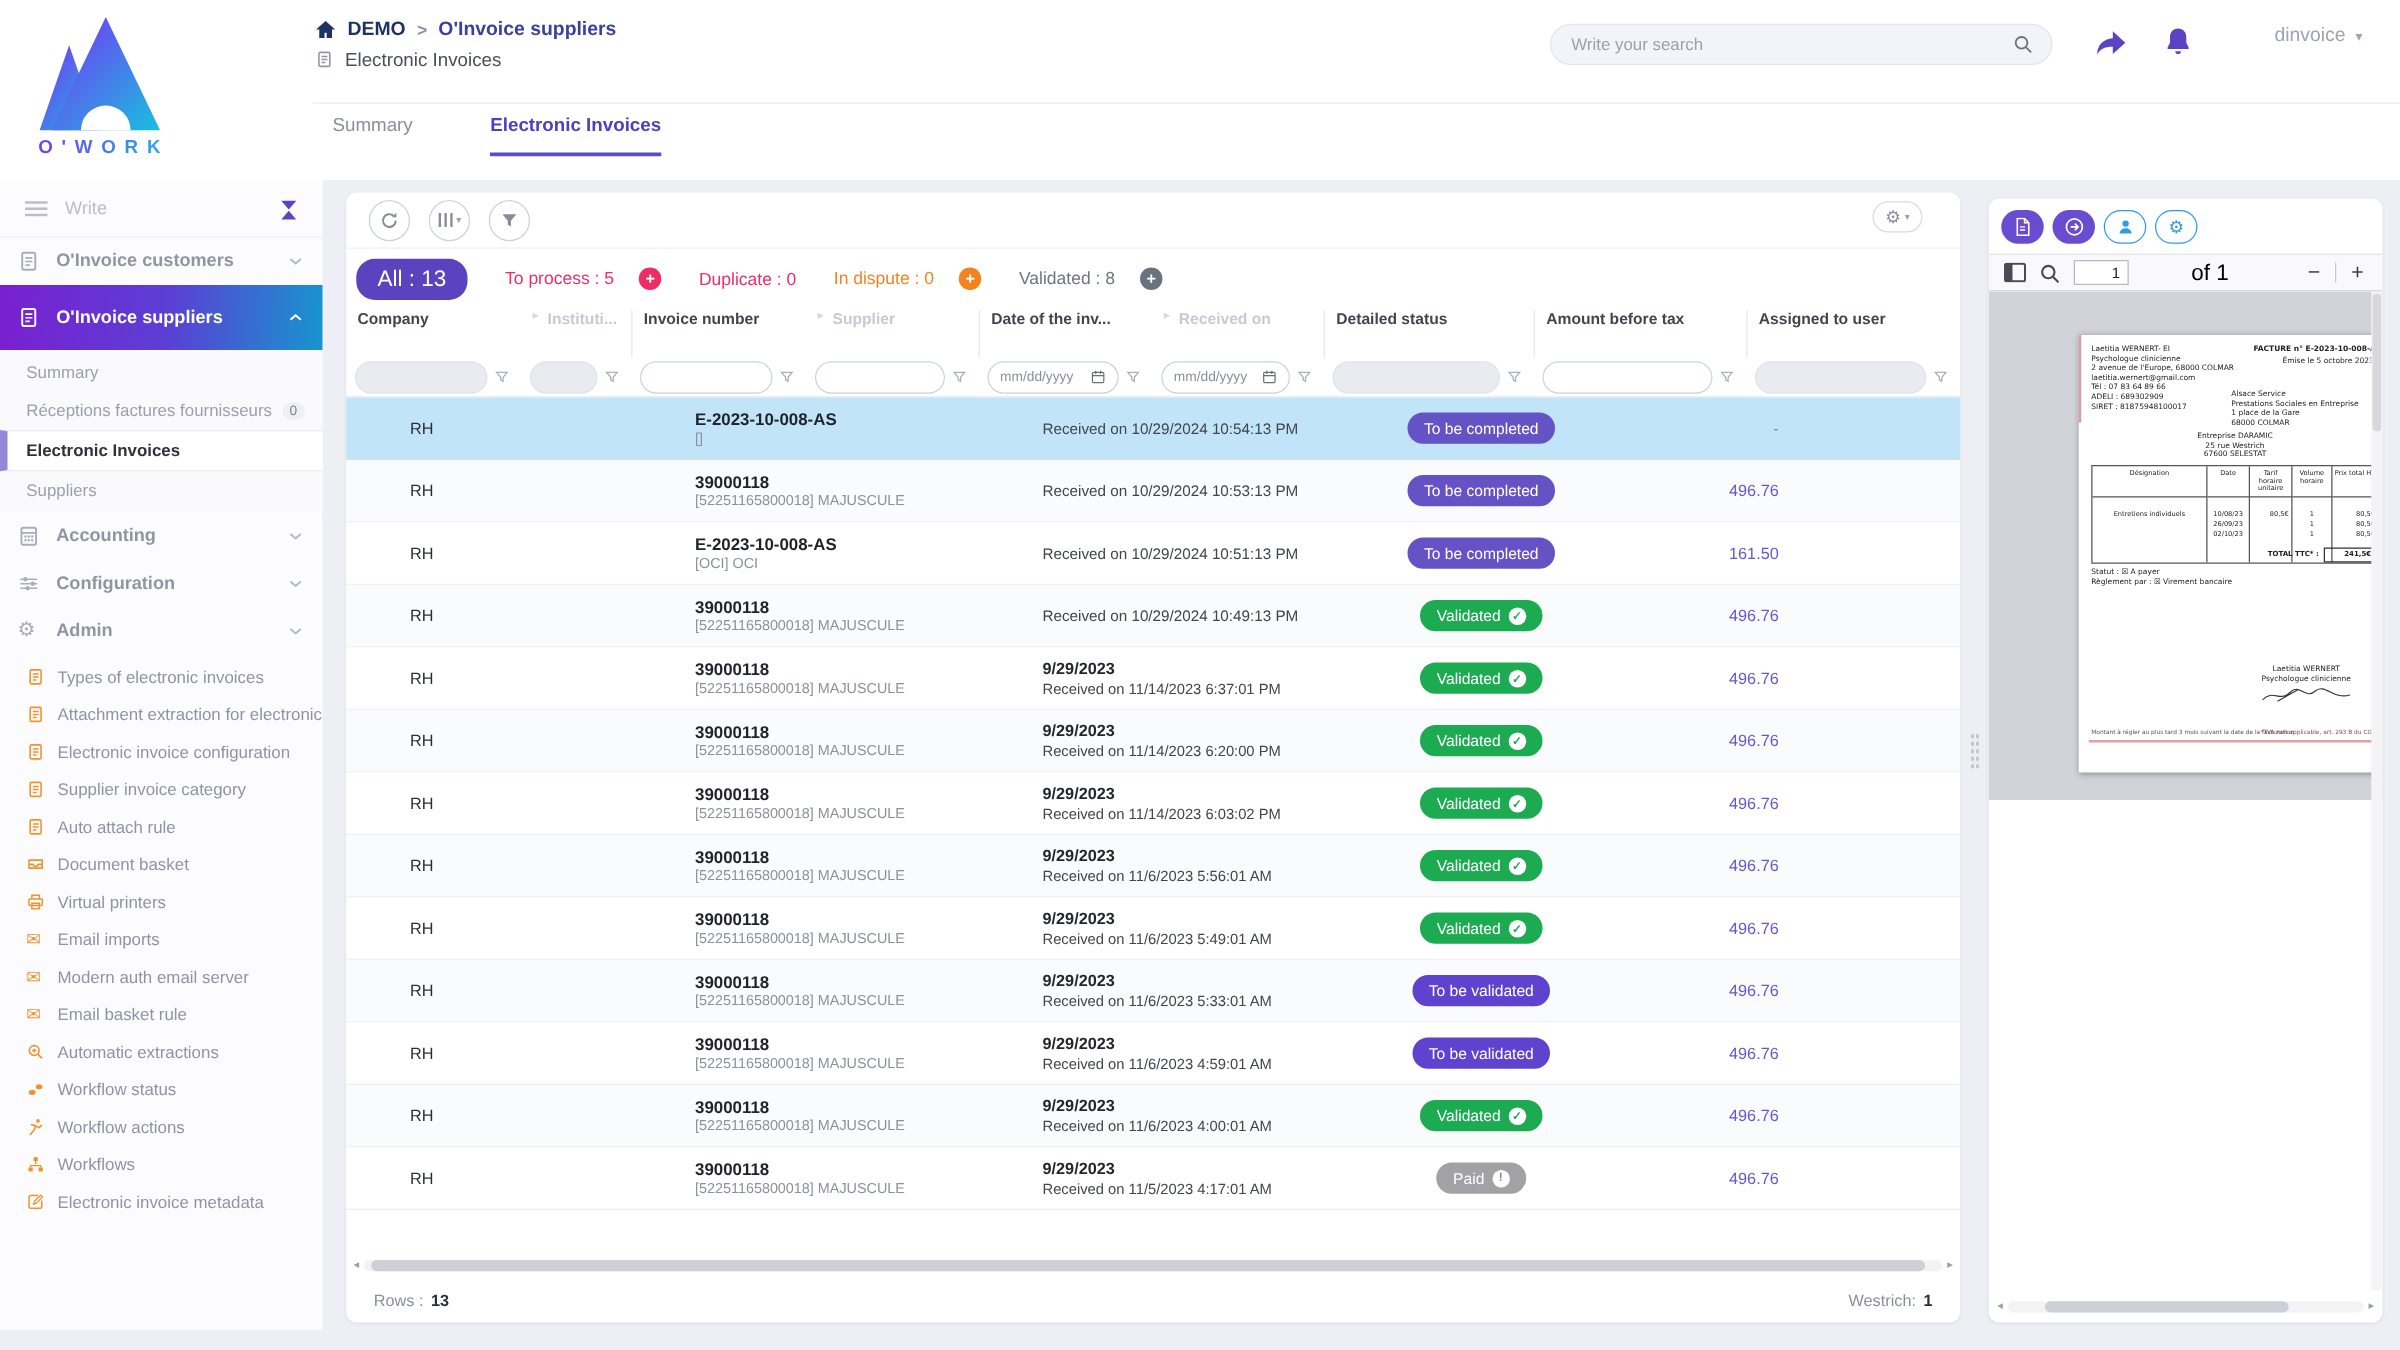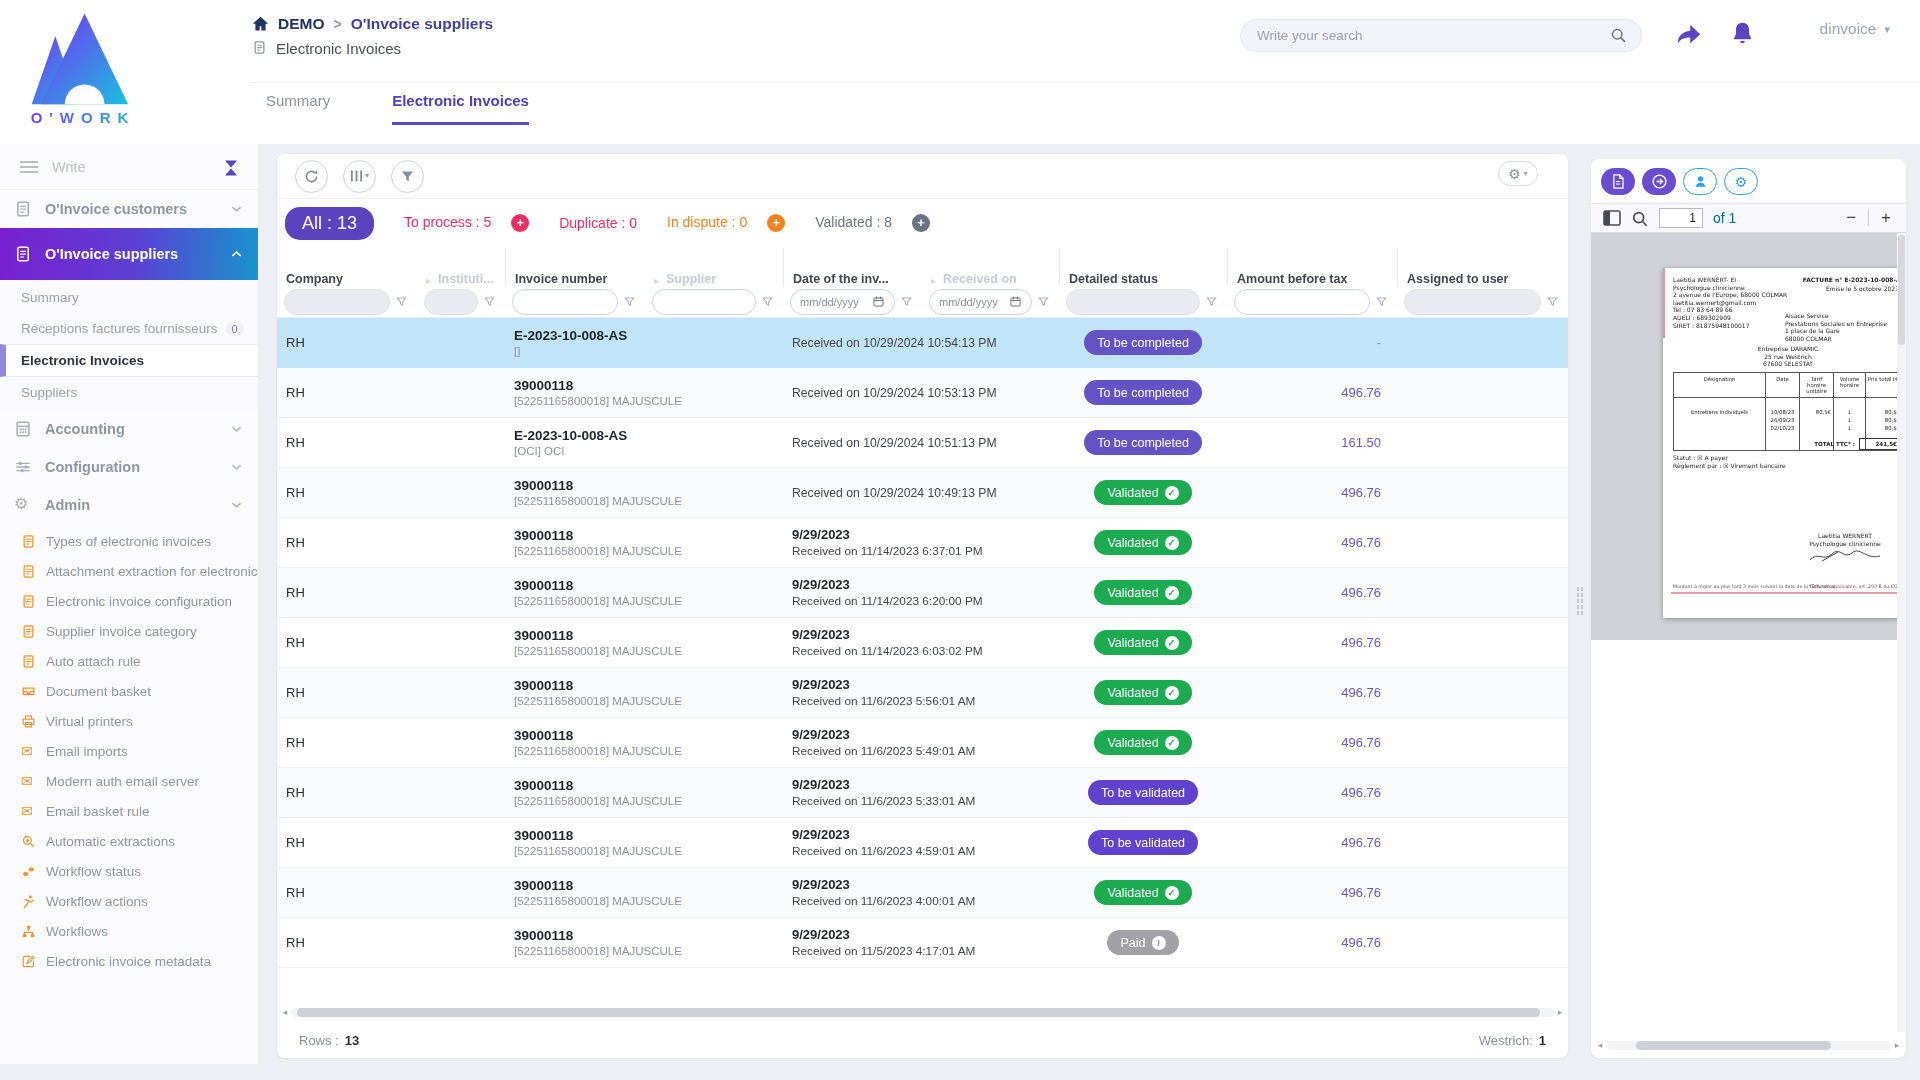--- a/index.html
+++ b/index.html
@@ -80,34 +80,34 @@
     padding-left:0;gap:30px;}
   .stab-pill{background:#5a43bf;color:#fff;font-size:18px;border-radius:15px;padding:6px 17px;
     cursor:pointer;}
   .stab{display:flex;align-items:flex-start;gap:20px;font-size:14px;cursor:pointer;}
   .stab .plus{width:18px;height:18px;border-radius:50%;color:#fff;font-size:13px;font-weight:bold;
     display:flex;align-items:center;justify-content:center;padding-bottom:1px;}
 
   .grid{display:grid;grid-template-columns:140px 88px 140px 138px 139px 137px 168px 170px 171px;}
   .thead{position:absolute;left:0;right:0;top:94px;height:38px;align-items:center;}
   .th{font-size:12.5px;font-weight:bold;color:#41454f;padding-left:9px;height:38px;display:flex;
-    align-items:flex-end;cursor:pointer;white-space:nowrap;overflow:hidden;}
+    align-items:flex-start;cursor:pointer;white-space:nowrap;overflow:hidden;}
   .th.muted{color:#c6cad4;}
   .th.sep{border-left:1px solid #e5e8ee;}
   .th .sort{font-size:10px;color:#d3d7df;margin-right:7px;}
   .filters{position:absolute;left:0;right:0;top:132px;height:32px;align-items:center;
     border-bottom:1px solid #e8ebf0;}
   .fcell{display:flex;align-items:center;gap:5px;padding:0 9px 0 7px;}
   .fin{height:26px;border-radius:13px;border:1px solid #ccd4e0;background:#fff;flex:1;min-width:0;
     font-size:11px;color:#8a8f9a;padding:0 9px;display:flex;align-items:center;gap:4px;}
   .fin.disabled{background:#e9ebf1;border-color:#e0e3ea;}
   .fin .cal{width:13px;height:13px;margin-left:auto;color:#6a6f7a;flex:none;}
   .ffunnel{width:13px;height:13px;color:#aab0bc;flex:none;cursor:pointer;}
   .tbody{position:absolute;left:0;right:0;top:164px;}
-  .tr{height:50px;align-items:center;border-bottom:1px solid #eef0f4;cursor:pointer;background:#fff;}
+  .tr{height:50px;align-items:center;border-bottom:1px solid #eef0f4;cursor:pointer;background:#fff;padding-left:42px;}
   .tr:nth-child(even){background:#fafbfd;}
   .tr.sel{background:#c2e4f9;border-bottom-color:#c2e4f9;}
   .td{padding-left:9px;font-size:13px;color:#2c2f36;overflow:visible;white-space:nowrap;}
   .inv-no{font-size:13.5px;font-weight:bold;color:#1f232b;}
   .inv-sub{font-size:11.5px;color:#8d919d;margin-top:2px;}
   .dmain{font-size:13px;font-weight:bold;color:#23262d;}
   .dsub{font-size:11.8px;color:#42454d;margin-top:2px;}
   .td.status{display:flex;justify-content:center;padding-left:0;}
   .pill{display:inline-flex;align-items:center;gap:6px;height:25px;padding:0 13px;border-radius:13px;
     color:#fff;font-size:12.5px;white-space:nowrap;}
@@ -133,21 +133,21 @@
   .abtn{width:34px;height:27px;border-radius:14px;display:flex;align-items:center;justify-content:center;cursor:pointer;}
   .abtn.purple{background:#6a4cd0;color:#fff;}
   .abtn.blue{background:#fff;border:1.5px solid #2e9be6;color:#2e9be6;}
   .abtn .glyph{font-size:14px;}
   .pdfbar{position:absolute;left:0;right:0;top:44px;height:30px;background:#f9f9fb;
     border-top:1px solid #e4e4e9;border-bottom:1px solid #d9d9df;display:flex;align-items:center;
     padding:0 12px;gap:10px;color:#4a4a52;}
   .pdfbar .tbtn{width:18px;height:16px;color:#4a4a52;cursor:pointer;}
   .pageinput{width:44px;height:20px;border:1px solid #b9b9c0;background:#fff;font-size:12px;
     color:#222;text-align:right;padding:0 6px;font-family:"Liberation Sans",sans-serif;}
-  .ofpage{font-size:14px;color:#0369a1;}
+  .ofpage{font-size:18px;color:#000000;margin-left:40px;}
   .zoomctl{margin-left:auto;display:flex;align-items:center;gap:9px;font-size:17px;color:#3d3d44;}
   .zoomctl .zb{cursor:pointer;padding:0 3px;}
   .zsep{width:1px;height:16px;background:#c9c9cf;}
   .viewer{position:absolute;left:0;right:0;top:74px;bottom:26px;background:#fff;overflow:hidden;}
   .gray-band{position:absolute;left:0;right:0;top:0;height:407px;background:#d2d3d8;}
   .vtrack{position:absolute;right:0;top:0;bottom:0;width:9px;background:#f4f4f6;}
   .vthumb{position:absolute;right:1px;top:2px;width:7px;height:110px;background:#d7d7dc;border-radius:3px;}
   .hscroll2{position:absolute;left:3px;right:3px;bottom:7px;height:12px;display:flex;align-items:center;}
 
   

